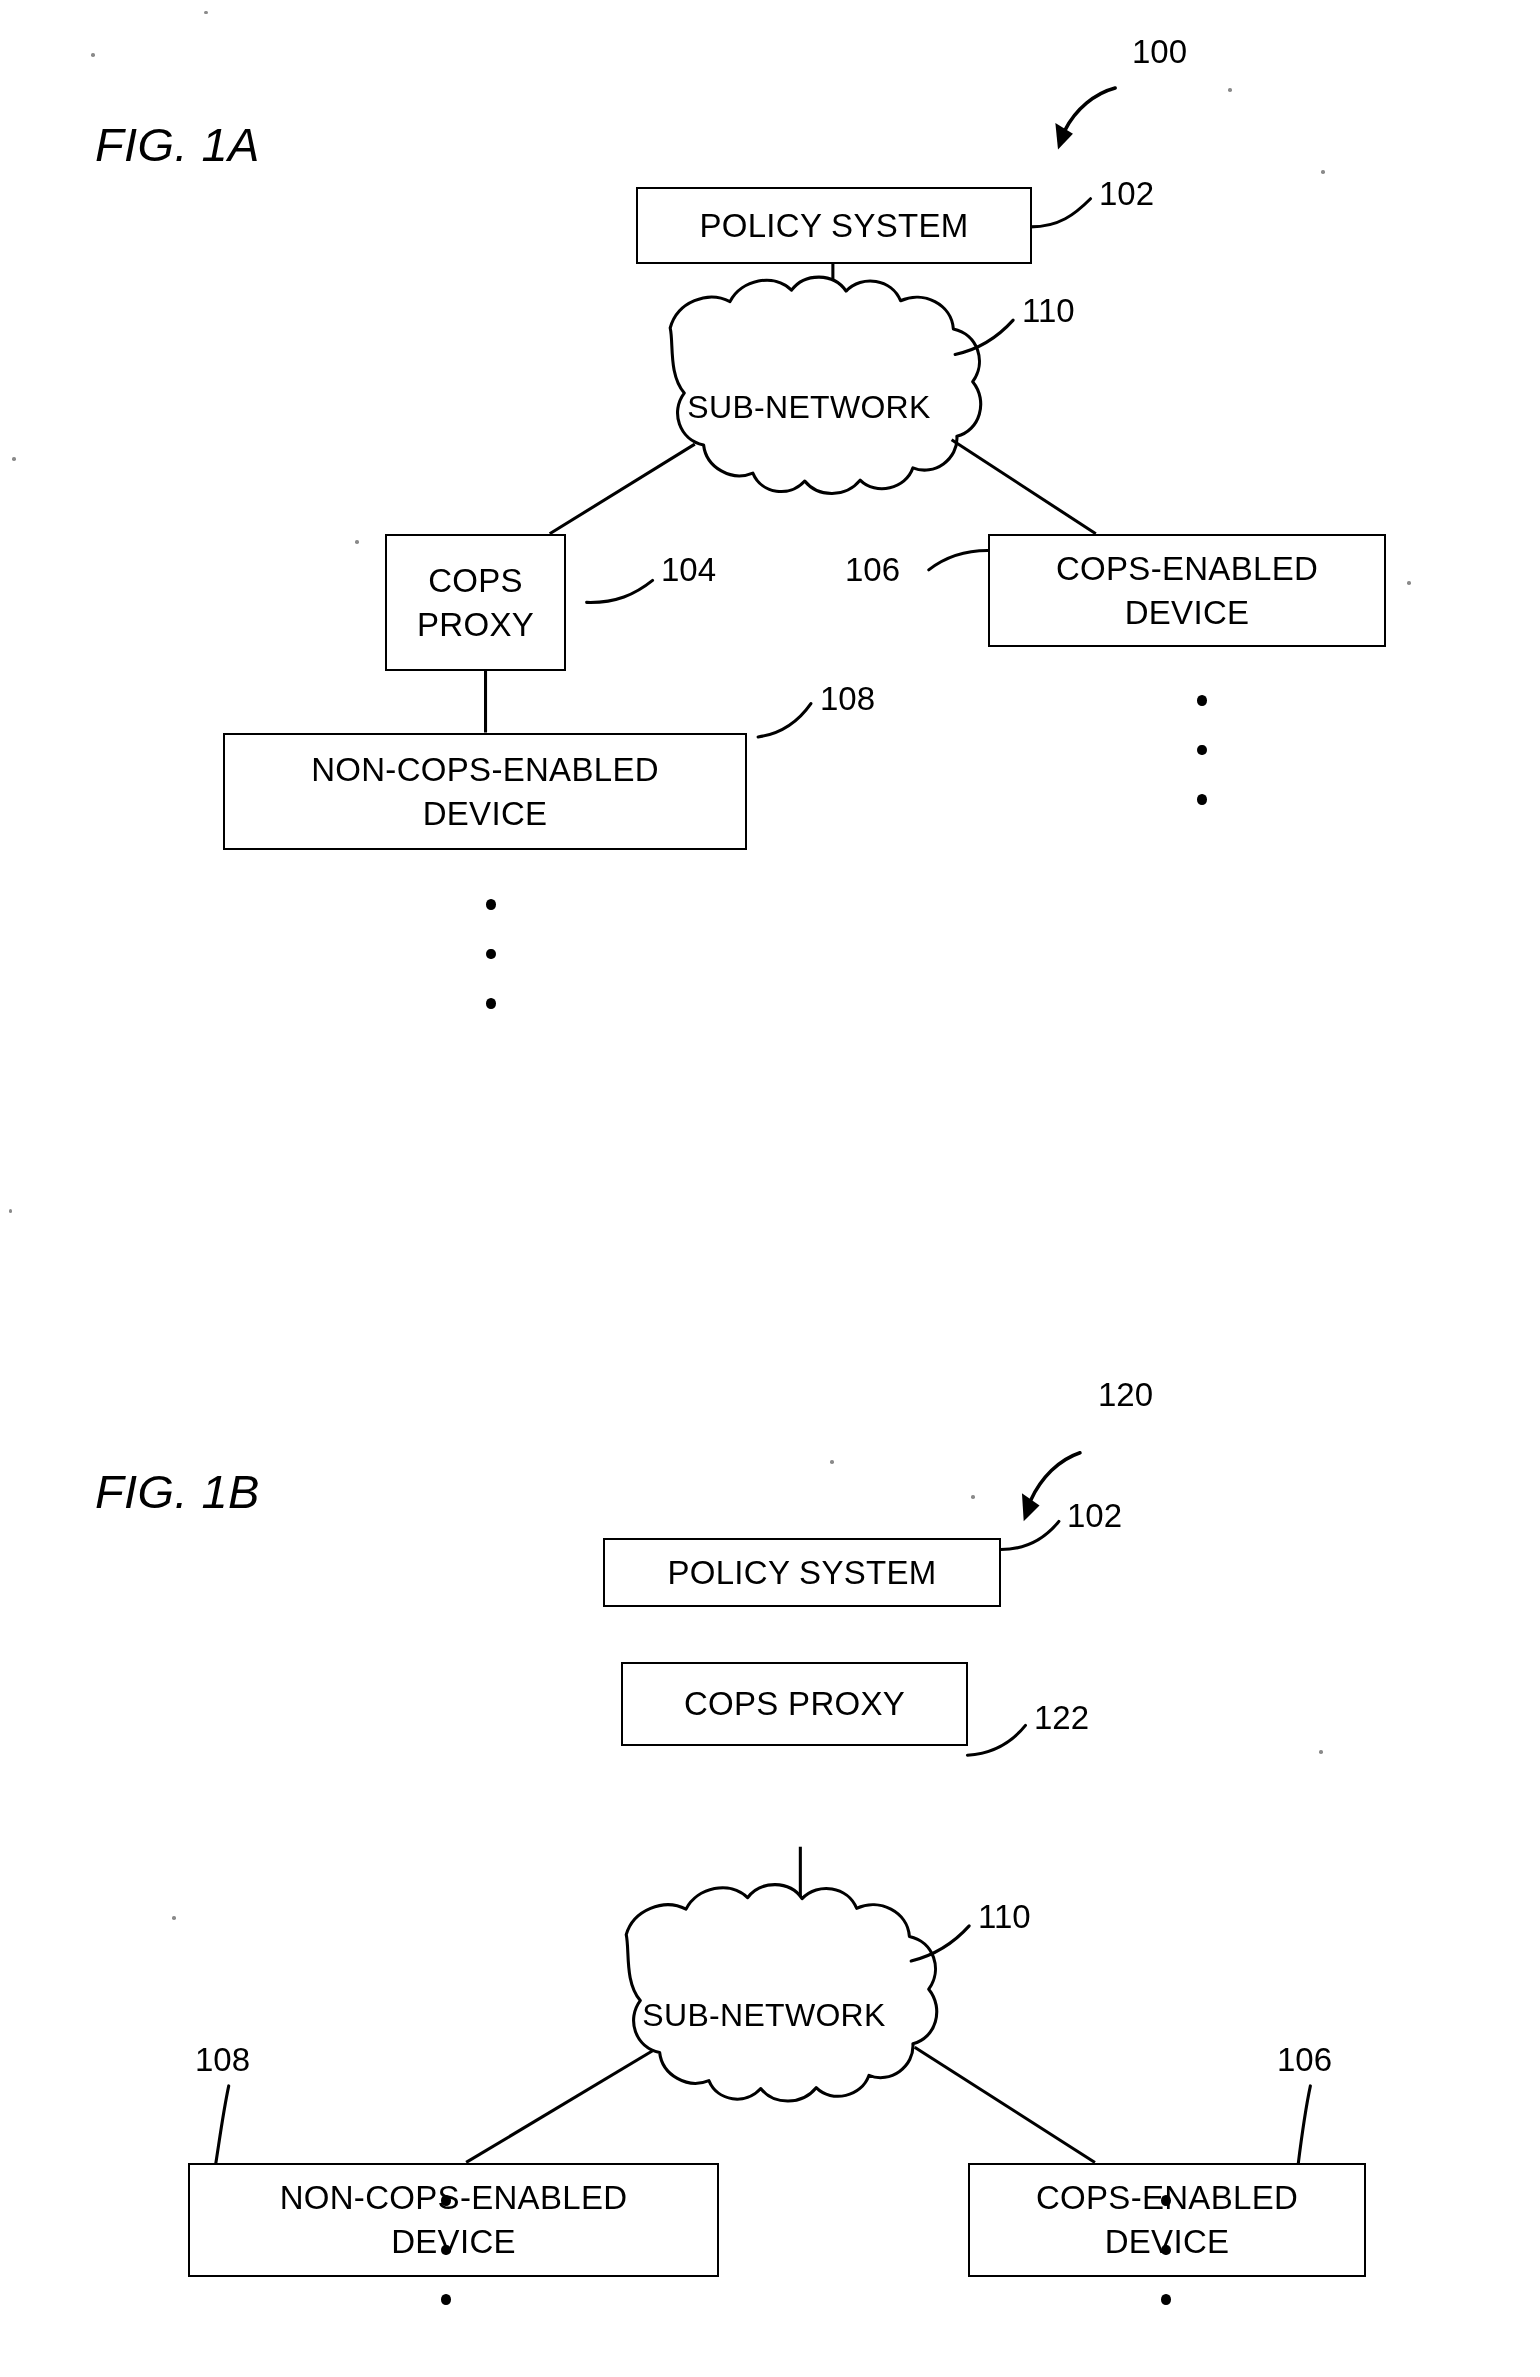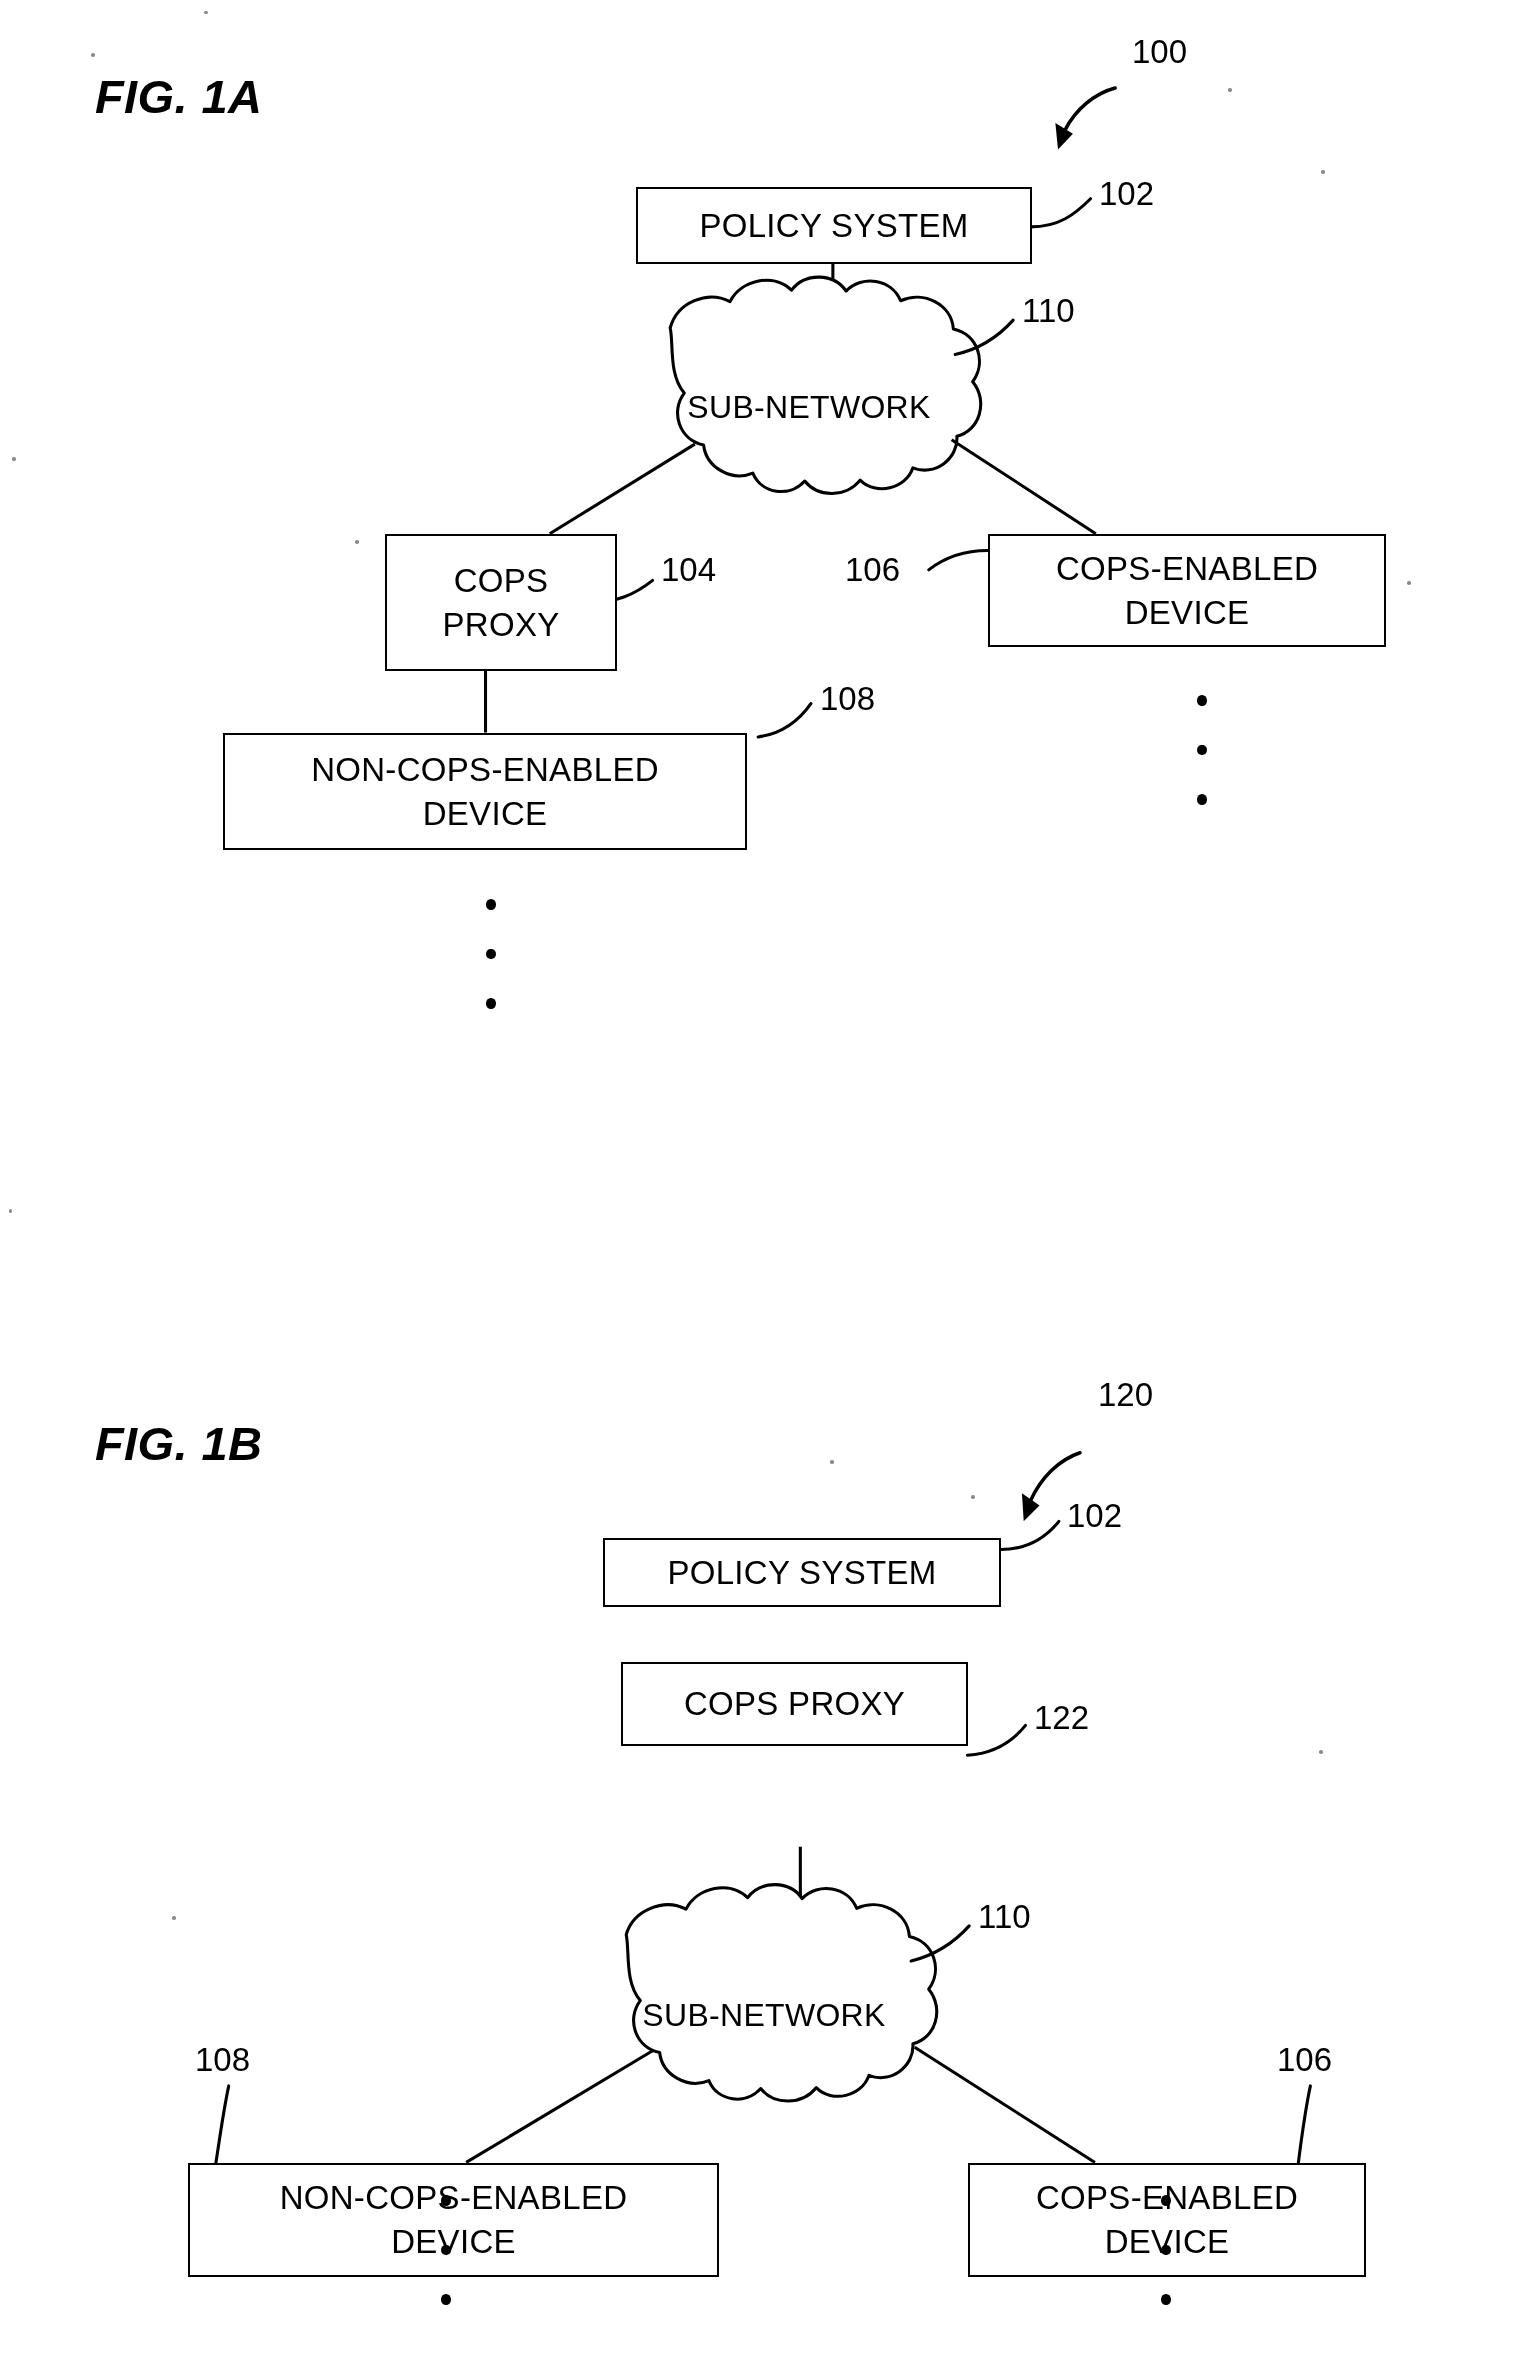--- a/index.html
+++ b/index.html
@@ -14,25 +14,26 @@
   #page {
     position: relative;
     width: 1540px;
     height: 2377px;
     background: #ffffff;
     overflow: hidden;
   }
   .fig-label {
     position: absolute;
     font-family: "Liberation Sans", sans-serif;
-    font-weight: bold;
+    font-weight: normal;
     font-style: italic;
     font-size: 47px;
     letter-spacing: 0.4px;
     white-space: nowrap;
+    margin-top: 48px;
   }
   .ref-num {
     position: absolute;
     font-family: "Liberation Sans", sans-serif;
     font-size: 33px;
     white-space: nowrap;
   }
   .node-box {
     position: absolute;
     box-sizing: border-box;
@@ -197,21 +198,21 @@
   </div>
 
   <div class="ref-num" style="left:1099px; top:175px;">102</div>
 
   <div class="cloud-wrap" style="left:670px; top:290px; width:285px; height:208px;">
     <div class="cloud-text" style="top:99px; left:-3.5px;">SUB-NETWORK</div>
   </div>
 
   <div class="ref-num" style="left:1022px; top:292px;">110</div>
 
-  <div class="node-box" style="left:385px; top:534px; width:232px; height:137px;">
+  <div class="node-box" style="left:385px; top:534px; width:181px; height:137px;">
     <span class="ln">COPS</span>
     <span class="ln">PROXY</span>
   </div>
 
   <div class="ref-num" style="left:661px; top:551px;">104</div>
 
   <div class="ref-num" style="left:845px; top:551px;">106</div>
 
   <div class="node-box" style="left:988px; top:534px; width:398px; height:113px;">
     <span class="ln">COPS-ENABLED</span>

